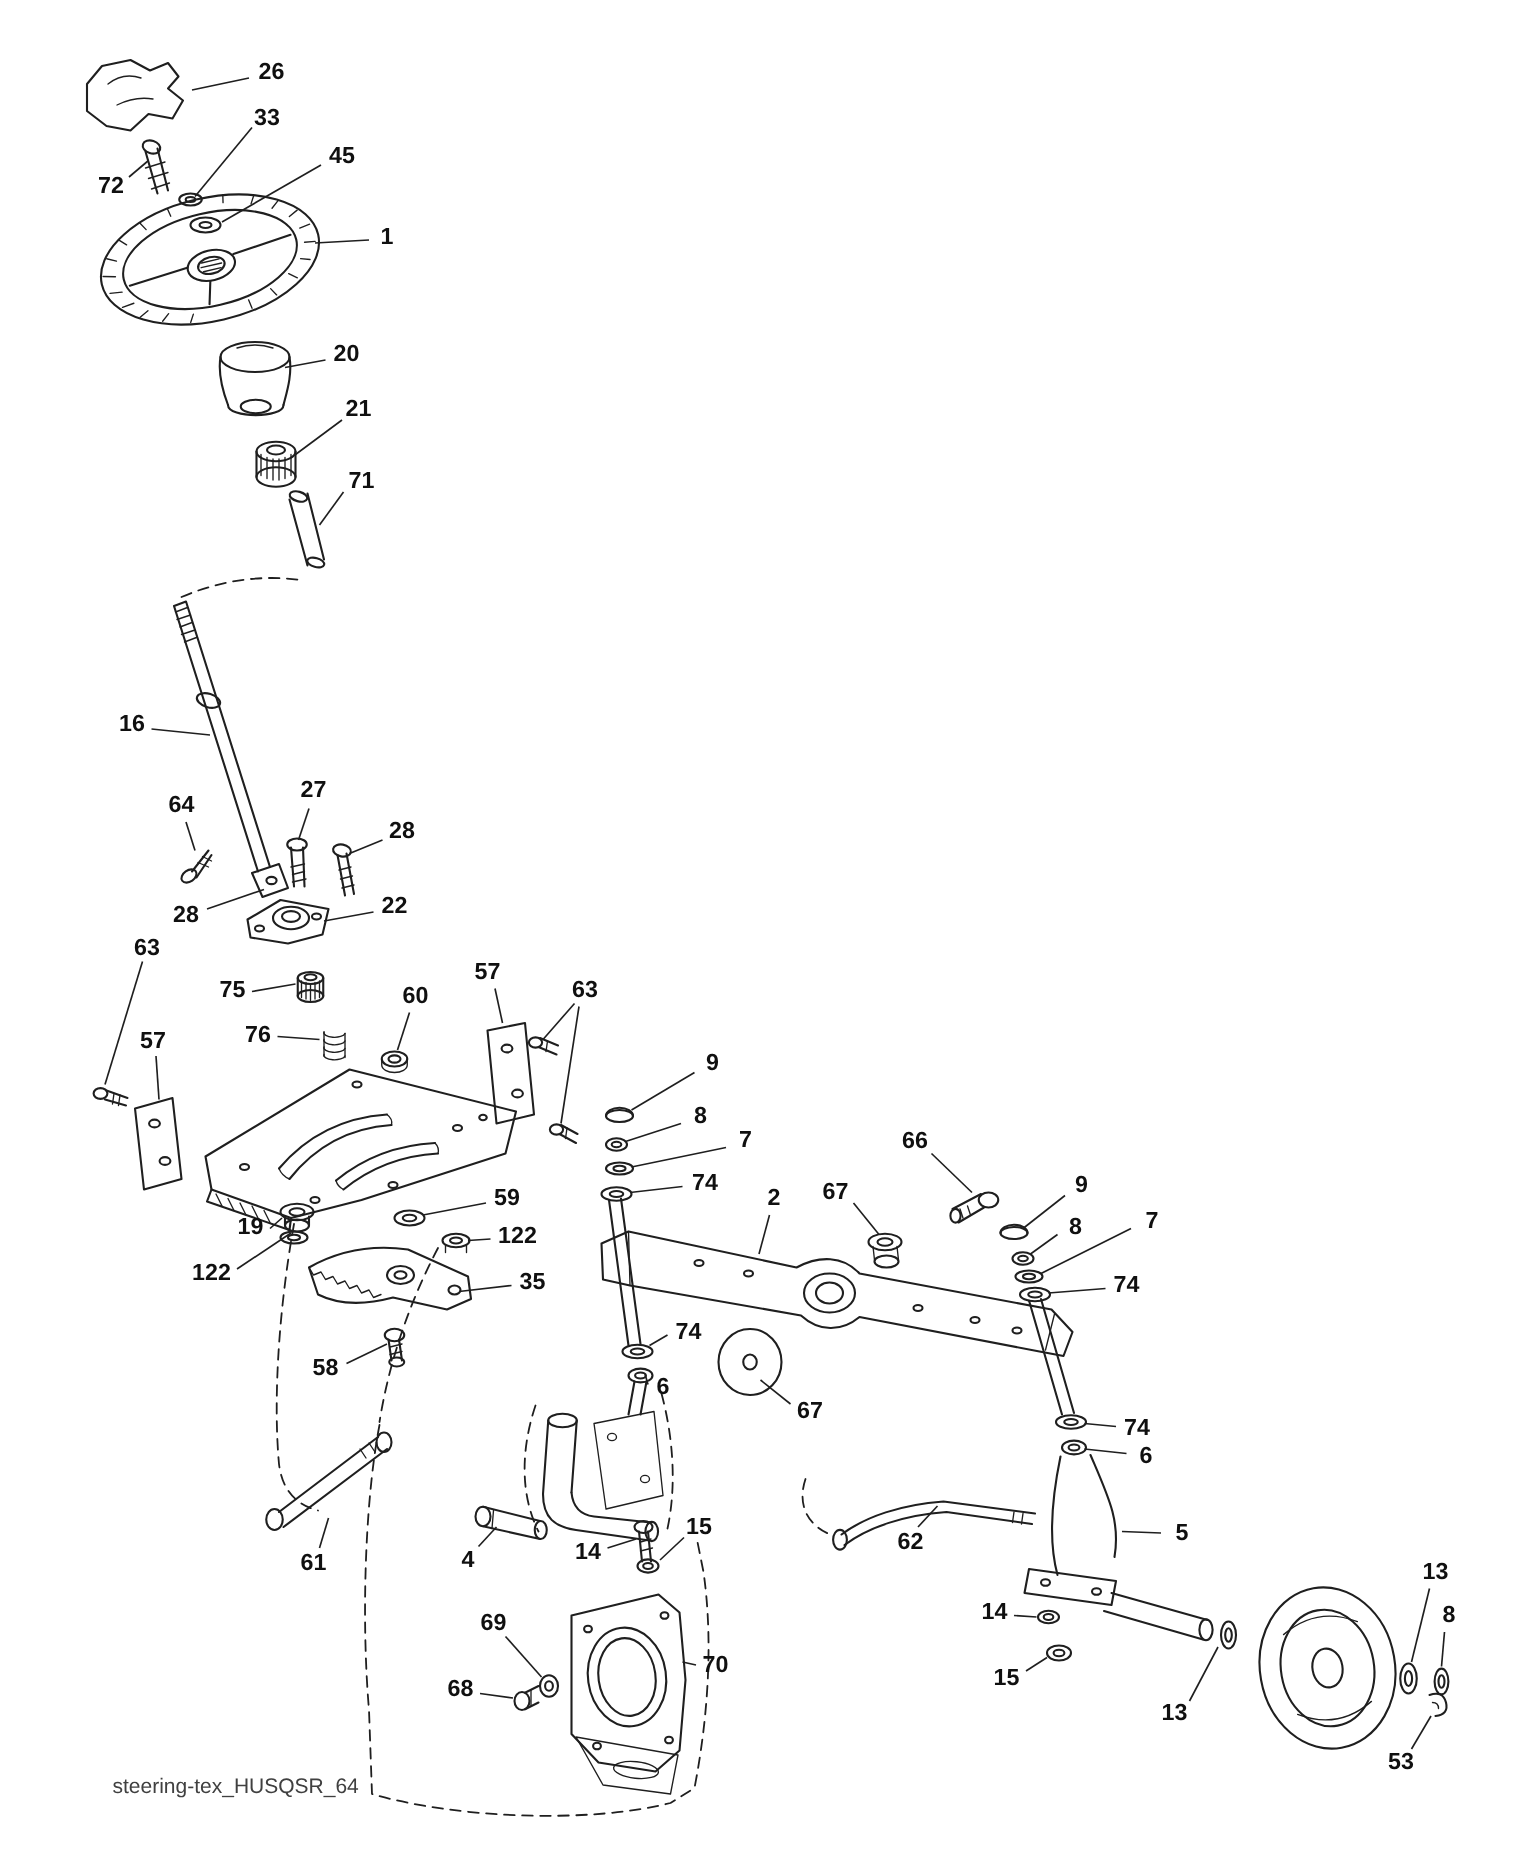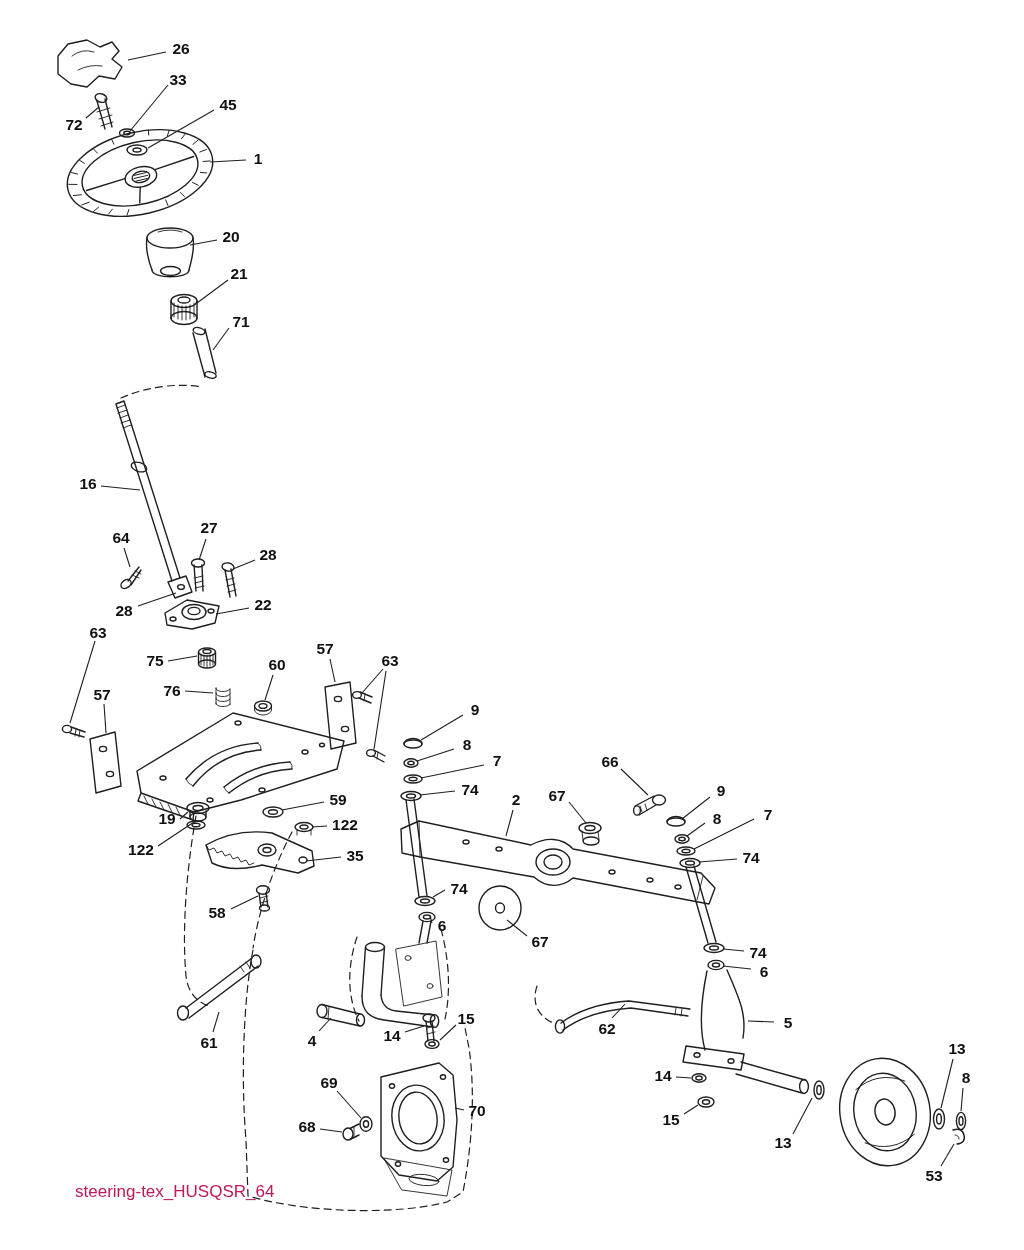--- a/index.html
+++ b/index.html
@@ -6,21 +6,21 @@
   .stage{position:relative;width:1024px;height:1250px;background:#ffffff;overflow:hidden;
          font-family:"Liberation Sans",sans-serif;}
   .stage > svg{position:absolute;left:0;top:0;}
   .art path,.art ellipse,.art circle,.art line{fill:none;stroke:#1f1f1f;stroke-width:1.4;
          stroke-linecap:round;stroke-linejoin:round;}
   .art .thin{stroke-width:0.9;}
   .art .dash{stroke-dasharray:7 5;stroke-width:1.2;}
   .leader{stroke:#1f1f1f;stroke-width:1.1;fill:none;}
   .callout{font-family:"Liberation Sans",sans-serif;font-size:15.5px;font-weight:700;fill:#101010;
          text-anchor:middle;dominant-baseline:central;}
-  .footer-label{position:absolute;left:75px;top:1182px;font-size:17px;color:#be185d;}
+  .footer-label{position:absolute;left:75px;top:1182px;font-size:14px;color:#404040;}
 </style>
 </head>
 <body>
 
 <div class="stage">
   <svg width="1024" height="1250" viewBox="0 0 1024 1250">
 
     <g class="art">
 
       <g>

